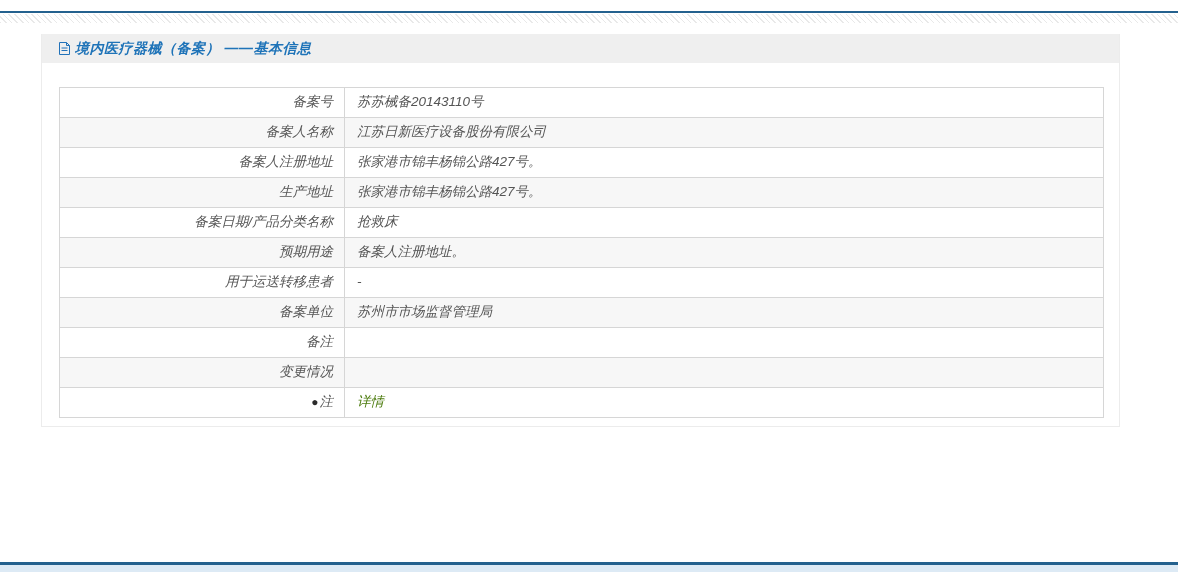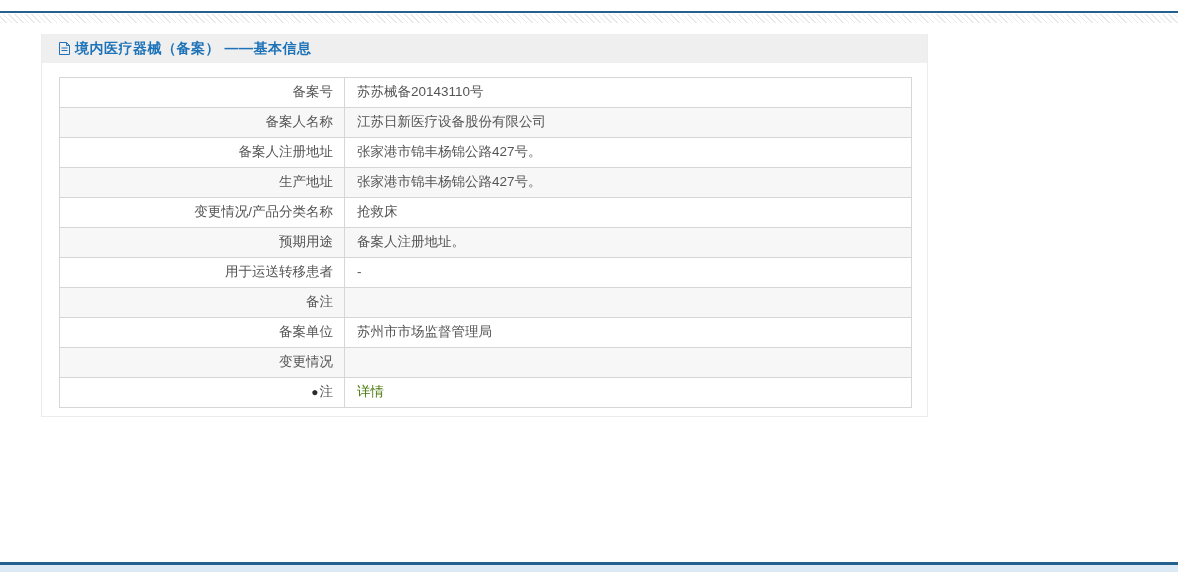--- a/index.html
+++ b/index.html
@@ -25,24 +25,25 @@
       45deg,
       #e9e9e9 0px, #e9e9e9 1px,
       #ffffff 1px, #ffffff 4px
     );
   }
 
   
   .panel {
     position: absolute;
     top: 34px; left: 41px;
-    width: 887px;
+    width: 1079px;
     background: #ffffff;
     border: 1px solid #ececec;
     border-top: none;
+    font-style: italic;
   }
   .panel-header {
     height: 29px;
     background: #efefef;
     display: flex;
     align-items: center;
     padding-left: 16px;
   }
   .doc-icon {
     display: inline-flex;
@@ -56,20 +57,21 @@
     font-weight: bold;
     letter-spacing: 0.5px;
   }
 
   
   .panel-body { padding: 14px 15px 8px 17px; }
   table.info-table {
     width: 100%;
     border-collapse: collapse;
     table-layout: fixed;
+    margin-top: 10px;
   }
   table.info-table td {
     border: 1px solid #d6d6d6;
     font-size: 13.5px;
     color: #555555;
     height: 30px;
     line-height: 1.55;
     vertical-align: middle;
   }
   td.label-cell {
@@ -141,38 +143,38 @@
           </tr>
           <tr>
             <td class="label-cell">备案人注册地址</td>
             <td class="value-cell">张家港市锦丰杨锦公路427号。</td>
           </tr>
           <tr>
             <td class="label-cell">生产地址</td>
             <td class="value-cell">张家港市锦丰杨锦公路427号。</td>
           </tr>
           <tr>
-            <td class="label-cell">变更情况/产品分类名称</td>
+            <td class="label-cell">备案日期/产品分类名称</td>
             <td class="value-cell">抢救床</td>
           </tr>
           <tr>
             <td class="label-cell">预期用途</td>
             <td class="value-cell">备案人注册地址。</td>
           </tr>
           <tr>
             <td class="label-cell">用于运送转移患者</td>
             <td class="value-cell">-</td>
           </tr>
           <tr>
+            <td class="label-cell">备案单位</td>
+            <td class="value-cell">苏州市市场监督管理局</td>
+          </tr>
+          <tr>
             <td class="label-cell">备注</td>
             <td class="value-cell"></td>
-          </tr>
-          <tr>
-            <td class="label-cell">备案单位</td>
-            <td class="value-cell">苏州市市场监督管理局</td>
           </tr>
           <tr>
             <td class="label-cell">变更情况</td>
             <td class="value-cell"></td>
           </tr>
           <tr>
             <td class="label-cell"><span class="note-icon">●</span>注</td>
             <td class="value-cell"><a class="details-link" href="#">详情</a></td>
           </tr>
         </tbody>

